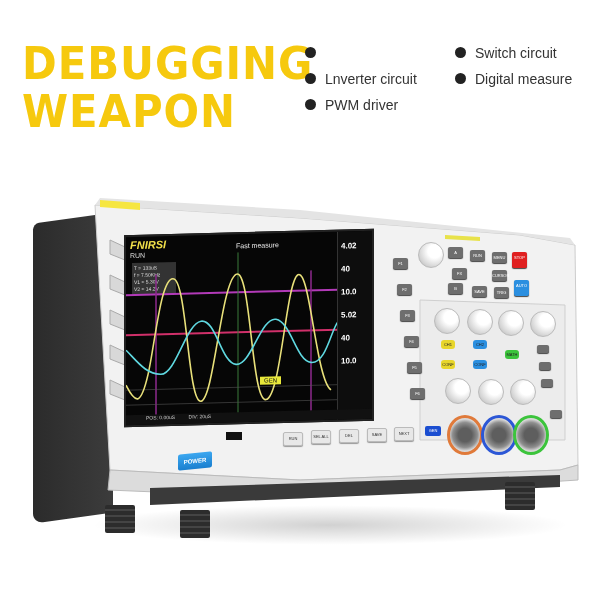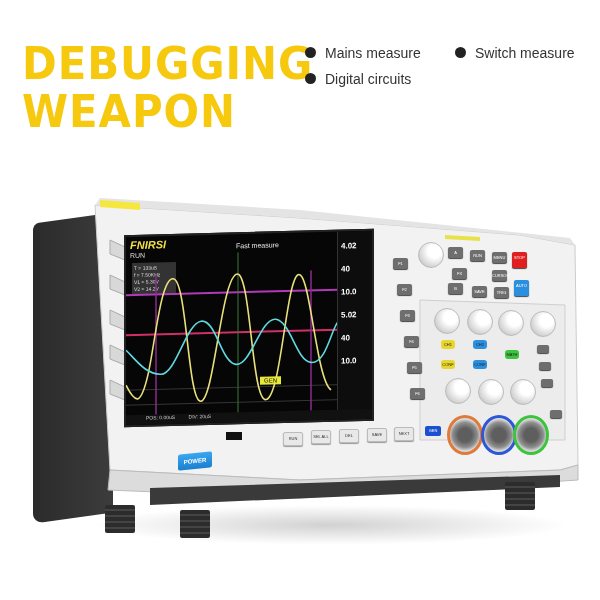--- a/index.html
+++ b/index.html
@@ -37,29 +37,36 @@
 <body>
 
 <div class="headline">
   <div>DEBUGGING</div>
   <div>WEAPON</div>
 </div>
 
 <div class="features">
   <div class="feat">
       <span class="dot"></span>
-      <span>Mains measure</span>
     </div>
   <div class="feat">
       <span class="dot"></span>
-      <span>Switch measure</span>
+      <span>Switch circuit</span>
     </div>
   <div class="feat">
       <span class="dot"></span>
-      <span>Digital circuits</span>
+      <span>Lnverter circuit</span>
+    </div>
+  <div class="feat">
+      <span class="dot"></span>
+      <span>Digital measure</span>
+    </div>
+  <div class="feat">
+      <span class="dot"></span>
+      <span>PWM driver</span>
     </div>
 </div>
 
 <div class="device">
   <div class="shadow"></div>
   <div class="side"></div>
 
   <svg class="bezel-svg" width="600" height="600">
 
     <polygon points="95,205 300,218 520,235 575,245 578,465 560,470 300,480 110,470" fill="#f2f2f2" stroke="#ccc"></polygon>

